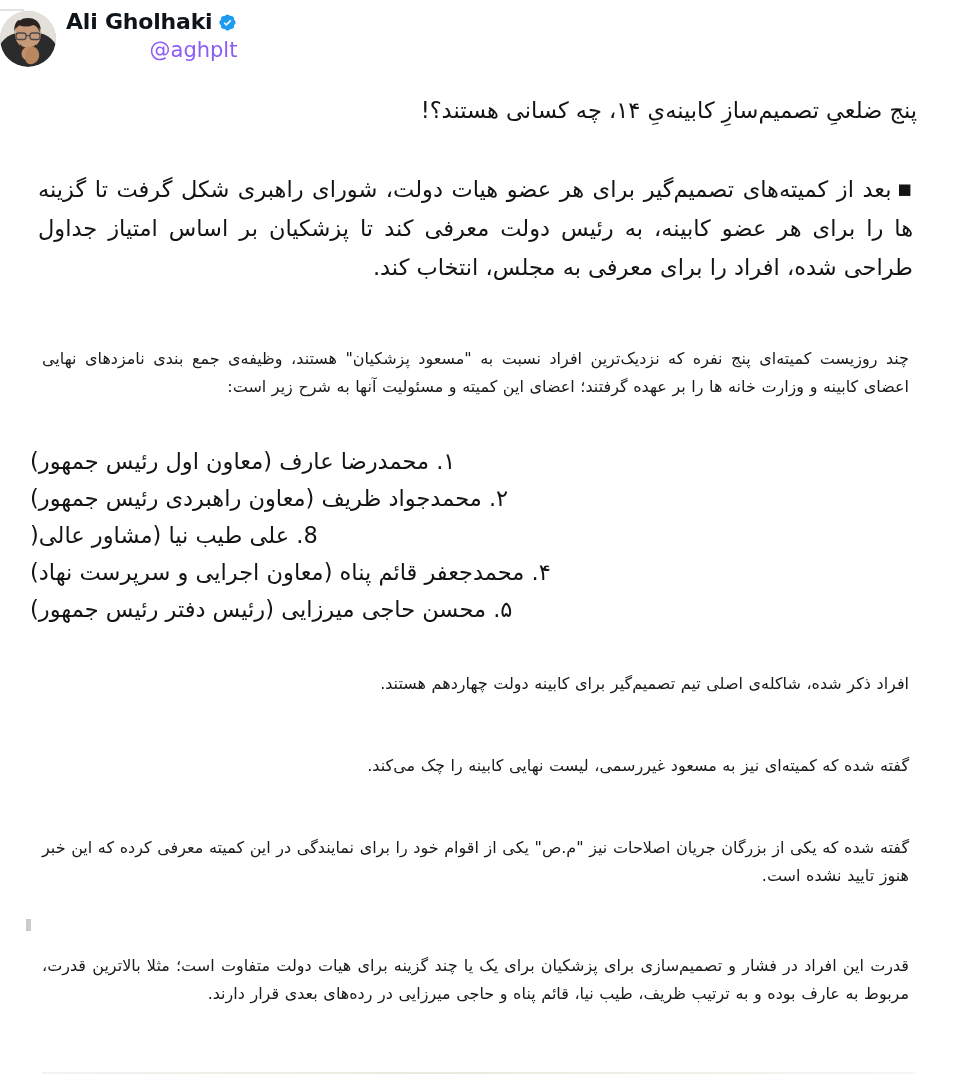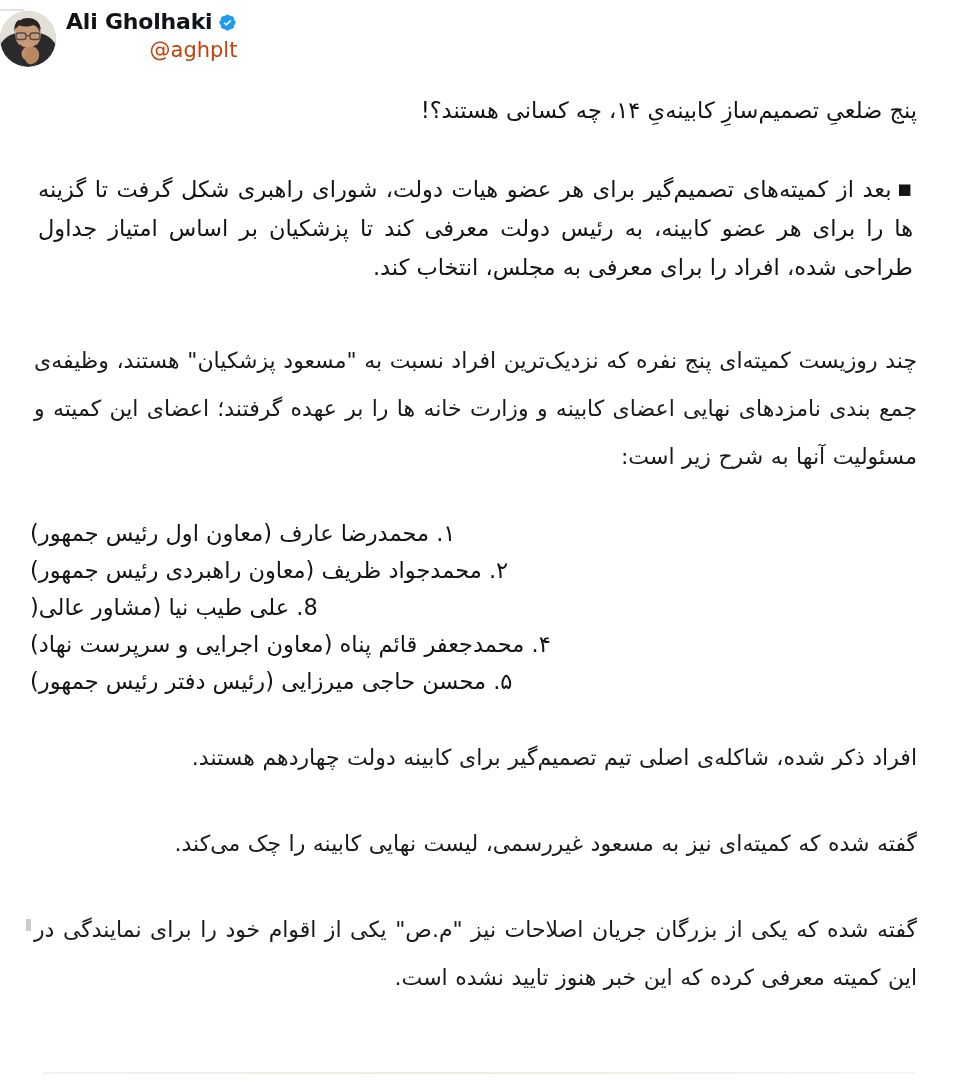--- a/index.html
+++ b/index.html
@@ -90,37 +90,37 @@
     white-space: nowrap;
   }
   .verified-badge {
     width: 19px;
     height: 19px;
     flex: 0 0 auto;
     display: block;
   }
   .handle {
     font-size: 21px;
-    color: #c2410c;
+    color: #8b5cf6;
     line-height: 28px;
     margin-top: 1px;
     white-space: nowrap;
   }
 
   
   .post-body {
     padding: 0 36px 0 30px;
     direction: rtl;
     text-align: right;
   }
   .para {
-    font-size: 22px;
-    line-height: 48px;
+    font-size: 16px;
+    line-height: 28px;
     color: #1a1a1a;
-    margin: 4px;
+    margin: 12px;
     text-align: right;
     word-spacing: 0.5px;
   }
   .para.justify {
     text-align: justify;
     text-align-last: right;
   }
   .gap-sm { height: 16px; }
   .gap-md { height: 30px; }
   .gap-lg { height: 38px; }
@@ -233,17 +233,18 @@
   <div class="gap-md"></div>
 
   <p class="para">گفته شده که کمیته‌ای نیز به مسعود غیررسمی، لیست نهایی کابینه را چک می‌کند.</p>
 
   <div class="gap-md"></div>
 
   <p class="para justify">گفته شده که یکی از بزرگان جریان اصلاحات نیز "م.ص" یکی از اقوام خود را برای نمایندگی در این کمیته معرفی کرده که این خبر هنوز تایید نشده است.</p>
 
   <div class="gap-lg"></div>
 
+  <p class="para justify">قدرت این افراد در فشار و تصمیم‌سازی برای پزشکیان برای یک یا چند گزینه برای هیات دولت متفاوت است؛ مثلا بالاترین قدرت، مربوط به عارف بوده و به ترتیب ظریف، طیب نیا، قائم پناه و حاجی میرزایی در رده‌های بعدی قرار دارند.</p>
 
 </div>
 
 <div class="left-artifact"></div>
 <div class="bottom-divider"></div>
 
 </body></html>

